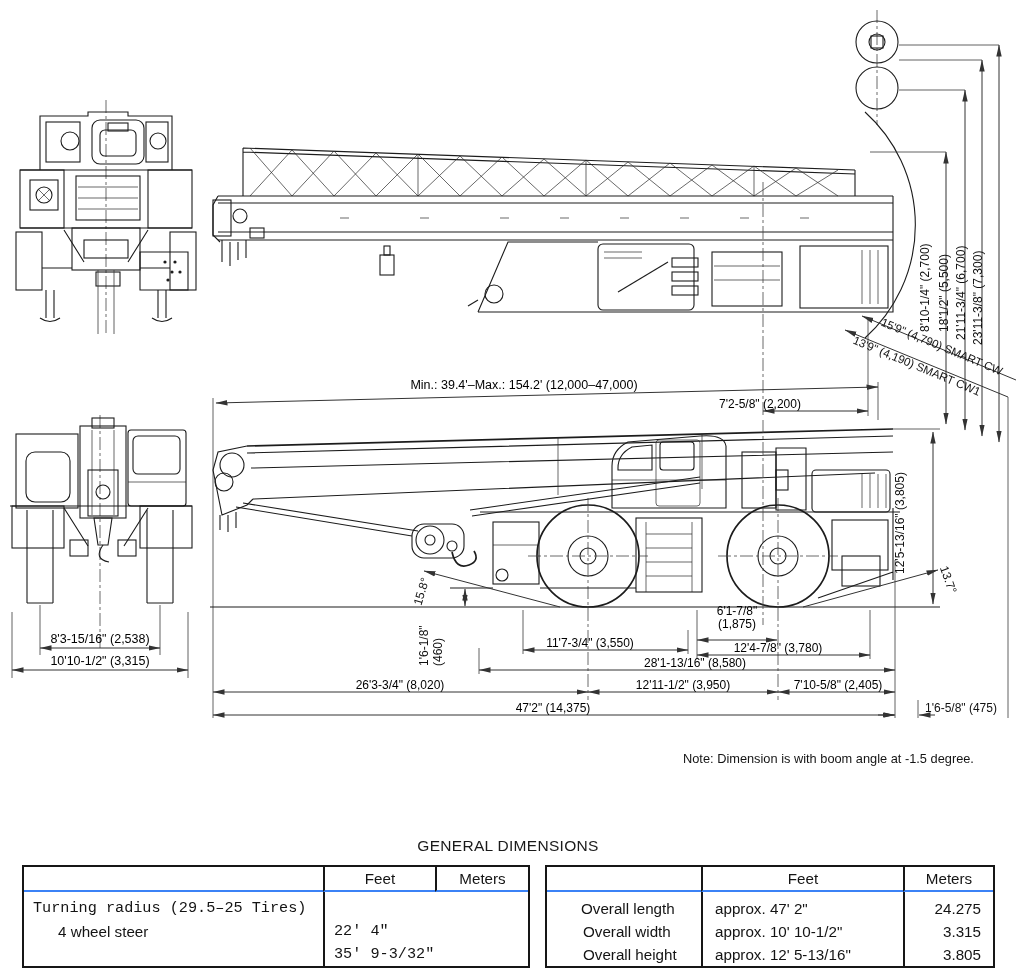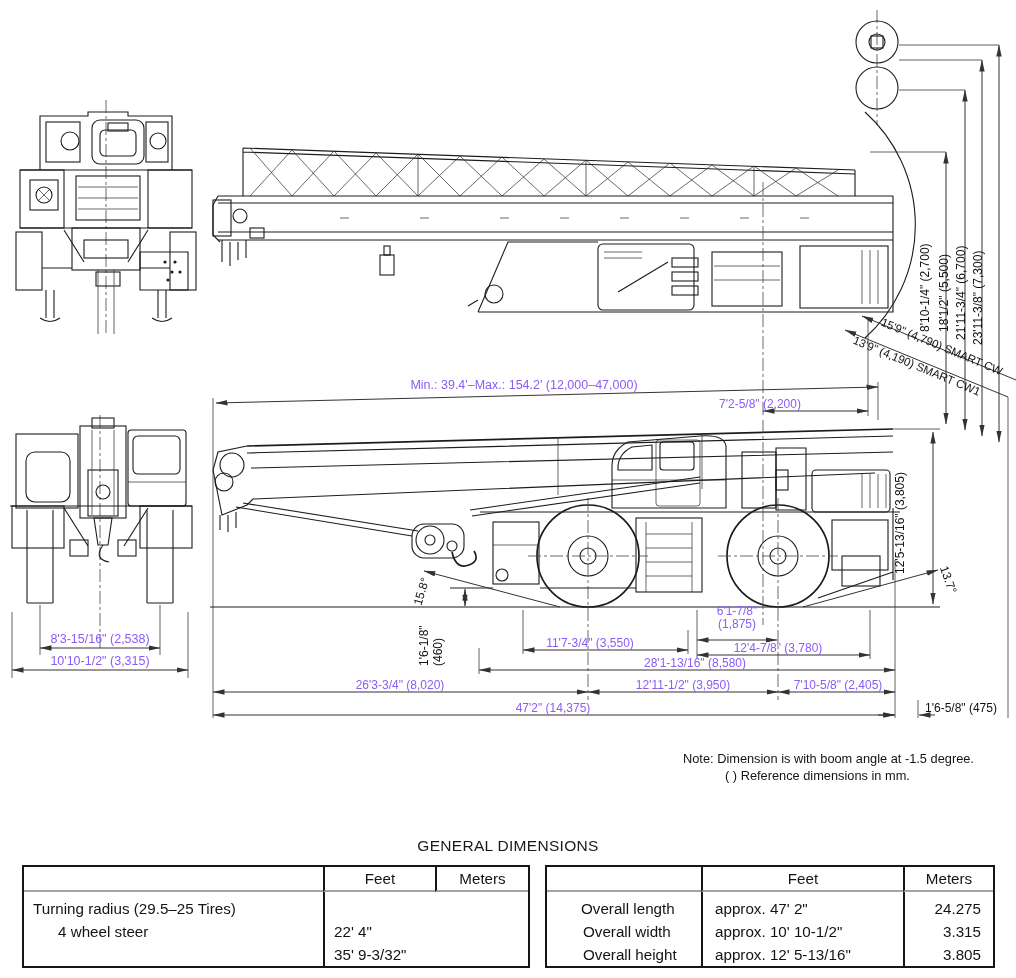--- a/index.html
+++ b/index.html
@@ -6,42 +6,42 @@
   .stage{position:relative;width:1016px;height:978px;background:#fff;overflow:hidden;
          font-family:"Liberation Sans", sans-serif;color:#111;}
   svg{position:absolute;left:0;top:0;}
   .s{stroke:#1c1c1c;fill:none;stroke-width:1.1;}
   .sb{stroke:#1c1c1c;fill:none;stroke-width:1.7;}
   .thin{stroke:#2a2a2a;fill:none;stroke-width:0.7;}
   .ext{stroke:#3a3a3a;fill:none;stroke-width:0.8;}
   .dim{stroke:#333;fill:none;stroke-width:1;}
   .cl{stroke:#444;fill:none;stroke-width:0.8;stroke-dasharray:13 3 3 3;}
   .dk{fill:#1c1c1c;stroke:none;}
-  .lbl{position:absolute;white-space:nowrap;font-size:12px;color:#8b5cf6;transform:translateX(-50%);}
+  .lbl{position:absolute;white-space:nowrap;font-size:12px;color:#000000;transform:translateX(-50%);}
   .lbl2{position:absolute;white-space:nowrap;font-size:12px;color:#111;}
   .vlbl{position:absolute;white-space:nowrap;font-size:12px;color:#111;
         transform:rotate(-90deg);transform-origin:0 100%;}
   .r22{position:absolute;white-space:nowrap;font-size:11.5px;color:#111;
        transform:rotate(22.6deg);transform-origin:0 0;}
   .rm73{position:absolute;white-space:nowrap;font-size:12px;color:#111;
        transform:rotate(-73deg);transform-origin:0 100%;}
   .r70{position:absolute;white-space:nowrap;font-size:12px;color:#111;
        transform:rotate(70deg);transform-origin:0 0;}
   .two{line-height:12.5px;text-align:center;}
   .note{position:absolute;left:683px;top:750px;font-size:12.8px;line-height:17px;color:#141414;}
   .note .ind{margin-left:42px;}
   .gtitle{position:absolute;left:508px;top:837px;transform:translateX(-50%);
           font-size:15.5px;letter-spacing:.3px;color:#1a1a1a;}
   .tbl{position:absolute;border:2px solid #161616;display:grid;font-size:15.2px;color:#141414;
        background:#fff;box-sizing:border-box;}
-  .tbl .hc{border-bottom:2px solid #a3a3a3;display:flex;align-items:center;justify-content:center;}
+  .tbl .hc{border-bottom:2px solid #3b82f6;display:flex;align-items:center;justify-content:center;}
   .tbl .vb{border-left:2px solid #161616;}
   .tbl .bl{line-height:23px;padding-top:5px;}
   .tbl .bl div{height:23px;white-space:nowrap;}
-  .pl{padding-left:9px;}
+  .pl{padding-left:9px;font-family:Liberation Mono, monospace;}
   .ind1{padding-left:34px;}
   .ra{text-align:right;padding-right:12px;}
   .tblL{left:22px;top:865px;width:508px;height:103px;grid-template-columns:1fr 112px 93px;grid-template-rows:25px 1fr;}
   .tblR{left:545px;top:865px;width:450px;height:103px;grid-template-columns:1fr 202px 90px;grid-template-rows:25px 1fr;}
 </style>
 </head>
 <body>
 
 <div class="stage">
 
@@ -289,21 +289,20 @@
 <div class="lbl" style="left:683px;top:678px">12'11-1/2" (3,950)</div>
 <div class="lbl" style="left:838px;top:678px">7'10-5/8" (2,405)</div>
 <div class="lbl" style="left:553px;top:701px">47'2" (14,375)</div>
 <div class="lbl2" style="left:925px;top:701px">1'6-5/8" (475)</div>
 
 <div class="lbl" style="left:100px;top:632px;font-size:12.5px">8'3-15/16" (2,538)</div>
 <div class="lbl" style="left:100px;top:654px;font-size:12.5px">10'10-1/2" (3,315)</div>
 
 <div class="note">
   <div>Note: Dimension is with boom angle at -1.5 degree.</div>
-  <div class="ind">( ) Reference dimensions in mm.</div>
 </div>
 
 <div class="gtitle">GENERAL DIMENSIONS</div>
 
 <div class="tbl tblL">
   <div class="hc"></div>
   <div class="hc vb">Feet</div>
   <div class="hc vb">Meters</div>
   <div class="bl">
     <div class="pl">Turning radius (29.5–25 Tires)</div>

